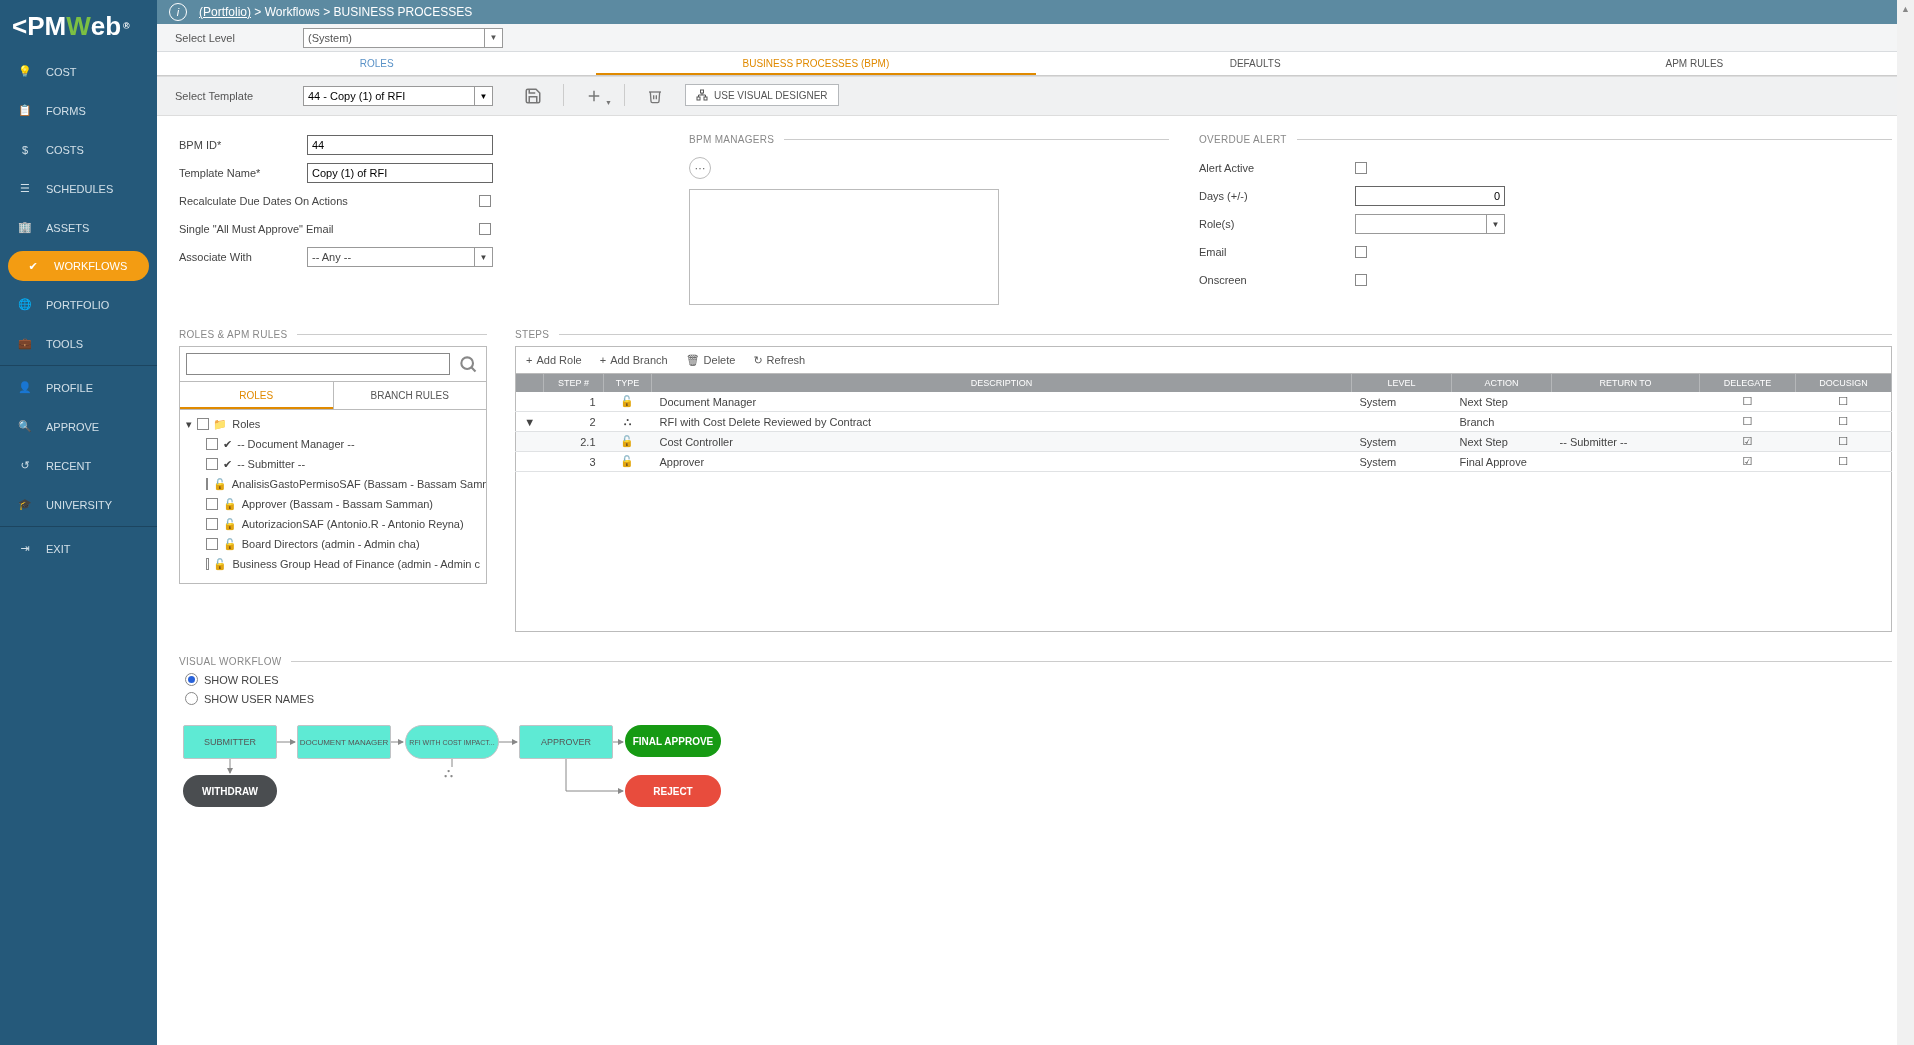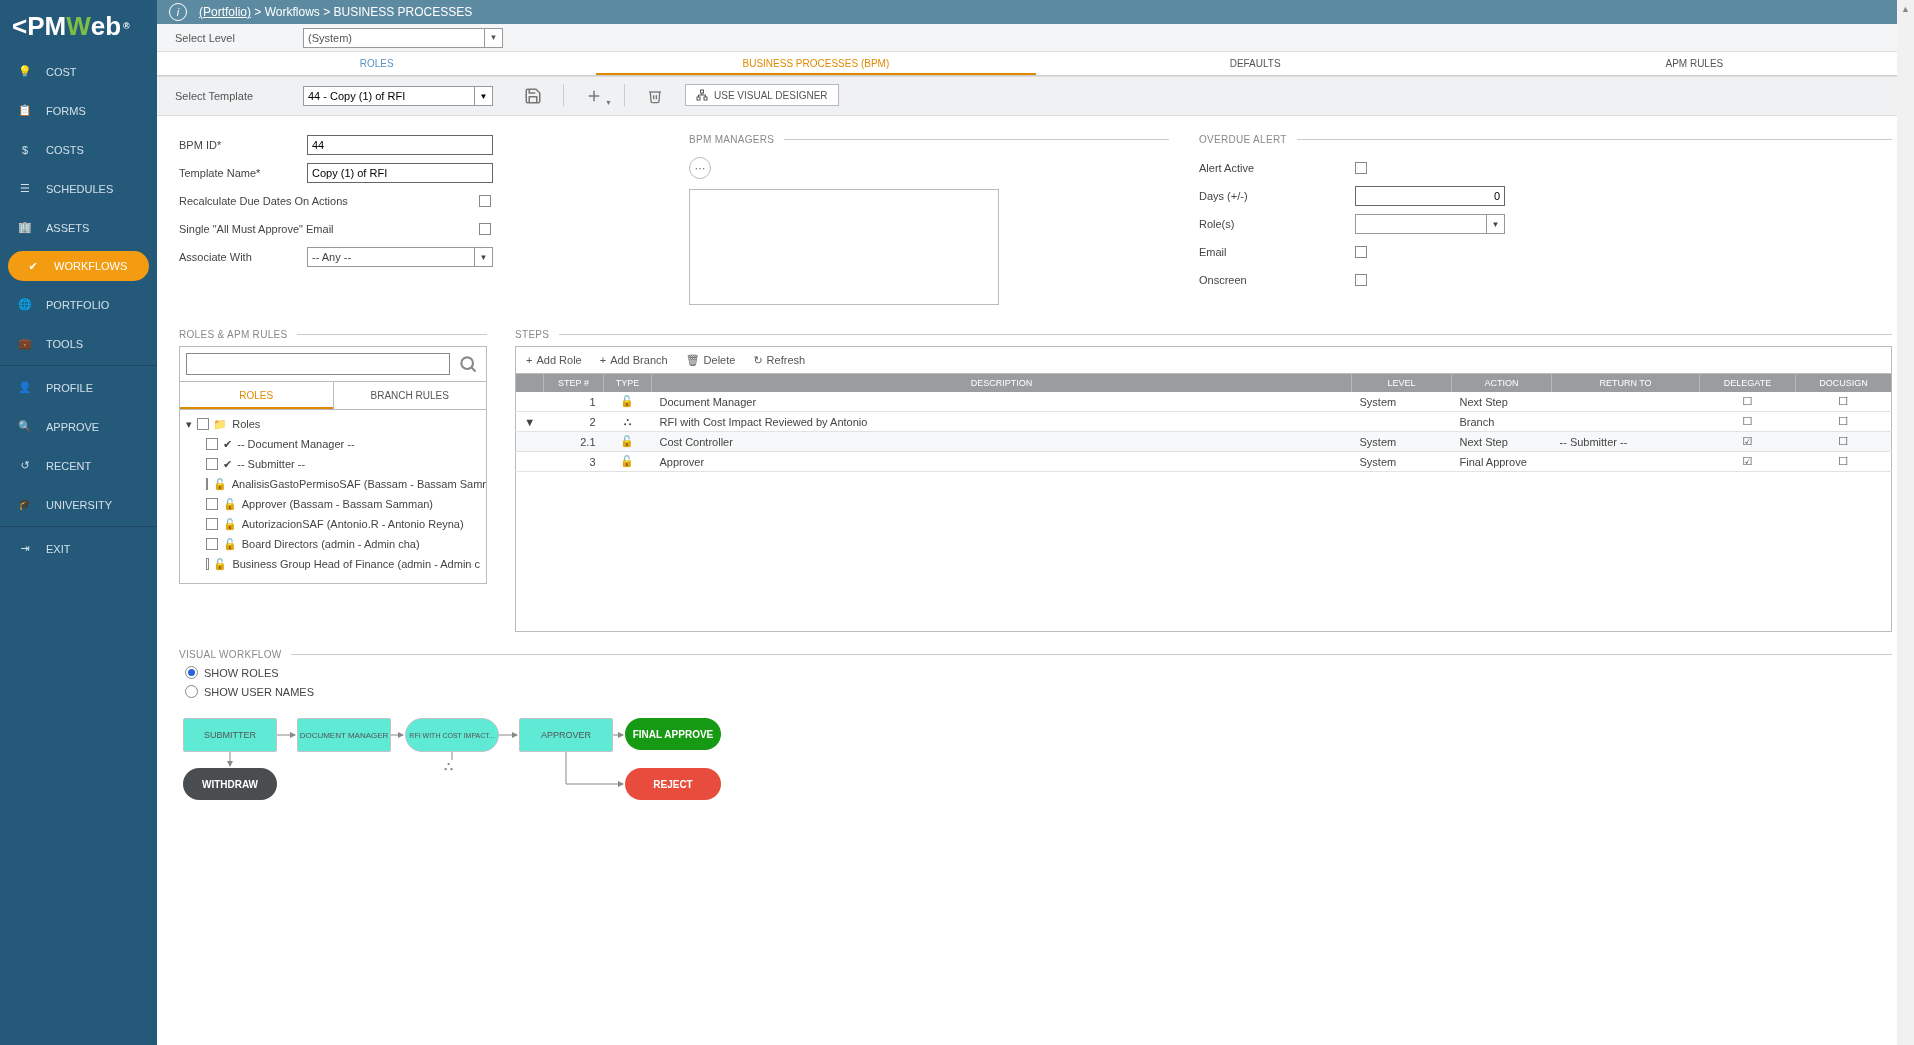--- a/index.html
+++ b/index.html
@@ -37,21 +37,21 @@
 .form-label { width: 128px; }
 .text-input { border: 1px solid #666; height: 20px; width: 186px; font-size: 11px; padding: 0 4px; }
 .checkbox { width: 12px; height: 12px; border: 1px solid #888; }
 .section-header { font-size: 10px; color: #888; letter-spacing: 0.3px; display: flex; align-items: center; gap: 10px; margin-bottom: 6px; }
 .section-header .line { flex: 1; height: 1px; background: #ccc; }
 .bpm-managers-box { border: 1px solid #bbb; width: 310px; height: 116px; }
 .dots-btn { width: 22px; height: 22px; border: 1px solid #bbb; border-radius: 50%; display: flex; align-items: center; justify-content: center; font-size: 11px; color: #666; margin-bottom: 4px; cursor: pointer; }
 .overdue-col .form-label { width: 156px; }
 .overdue-col .text-input { width: 150px; text-align: right; }
 .overdue-col .select-box { width: 150px; }
-.middle-section { display: flex; gap: 28px; margin-bottom: 17px; align-items: flex-start; }
+.middle-section { display: flex; gap: 28px; margin-bottom: 24px; align-items: flex-start; }
 .roles-panel { width: 308px; }
 .roles-search-row { border: 1px solid #bbb; height: 36px; display: flex; align-items: center; padding: 0 6px; gap: 6px; }
 .roles-search-input { flex: 1; border: 1px solid #888; height: 22px; font-size: 11px; padding: 0 4px; }
 .search-icon { width: 24px; height: 24px; color: #888; display: flex; align-items: center; justify-content: center; }
 .roles-tabs { display: flex; border: 1px solid #bbb; border-top: none; height: 28px; }
 .roles-tab { flex: 1; text-align: center; line-height: 27px; font-size: 10px; cursor: pointer; }
 .roles-tab.active { color: #e08a00; border-bottom: 2px solid #e08a00; }
 .roles-tab.branch { border-left: 1px solid #bbb; color: #555; }
 .roles-tree { border: 1px solid #bbb; border-top: none; height: 174px; overflow: auto; font-size: 11px; color: #444; padding: 4px 6px; position: relative; }
 .tree-row { display: flex; align-items: center; gap: 5px; height: 20px; white-space: nowrap; }
@@ -392,21 +392,21 @@
                 <td class="level-cell">System</td>
                 <td class="action-cell">Next Step</td>
                 <td class="return-cell"></td>
                 <td class="del-cell">☐</td>
                 <td class="doc-cell">☐</td>
               </tr>
               <tr>
                 <td class="expand-cell">▼</td>
                 <td class="step-num-cell">2</td>
                 <td class="type-cell">⛬</td>
-                <td>RFI with Cost Impact Reviewed by Antonio</td>
+                <td>RFI with Cost Delete Reviewed by Contract</td>
                 <td class="level-cell"></td>
                 <td class="action-cell">Branch</td>
                 <td class="return-cell"></td>
                 <td class="del-cell">☐</td>
                 <td class="doc-cell">☐</td>
               </tr>
               <tr style="background: rgb(247, 248, 249);">
                 <td class="expand-cell"></td>
                 <td class="step-num-cell">2.1</td>
                 <td class="type-cell">🔓</td>

